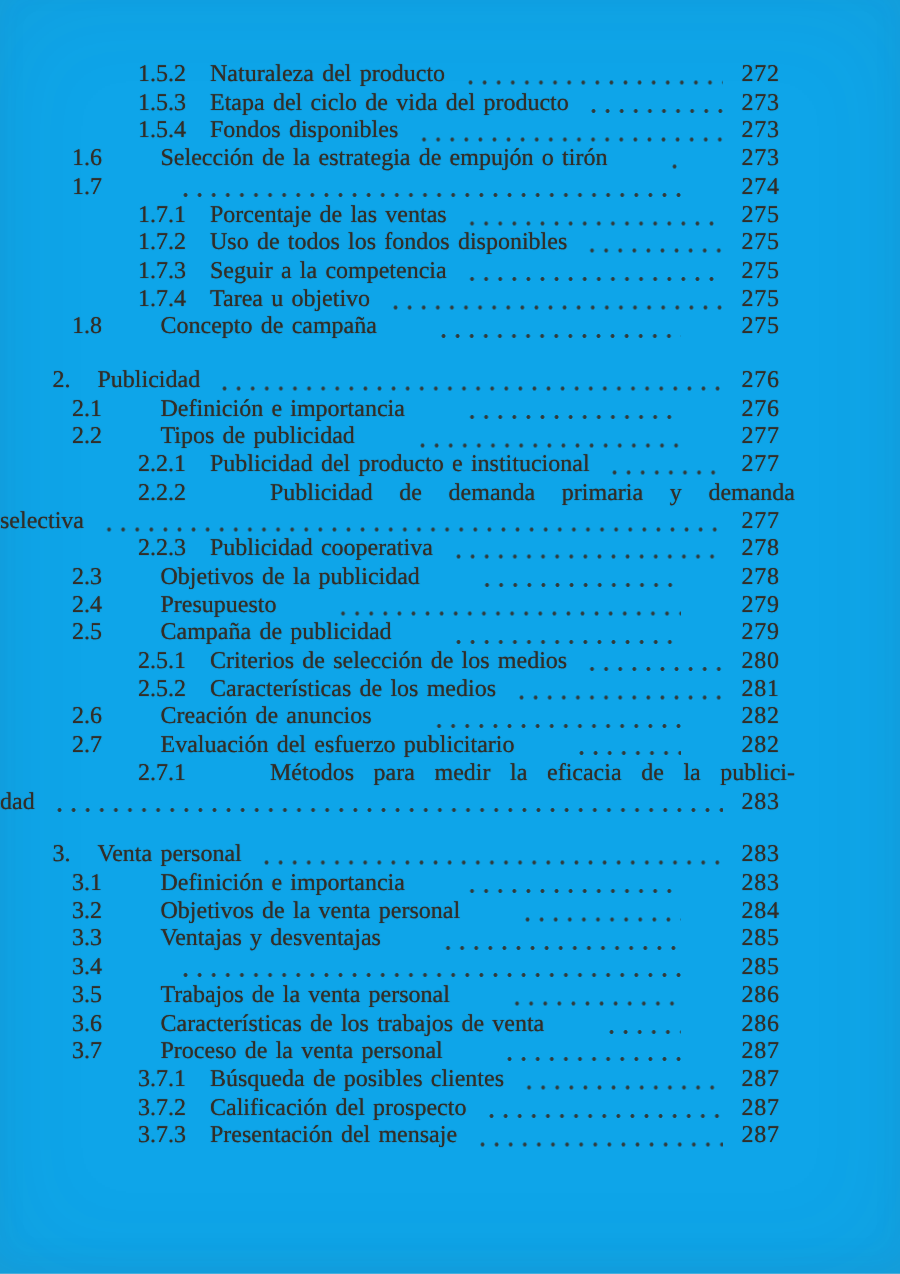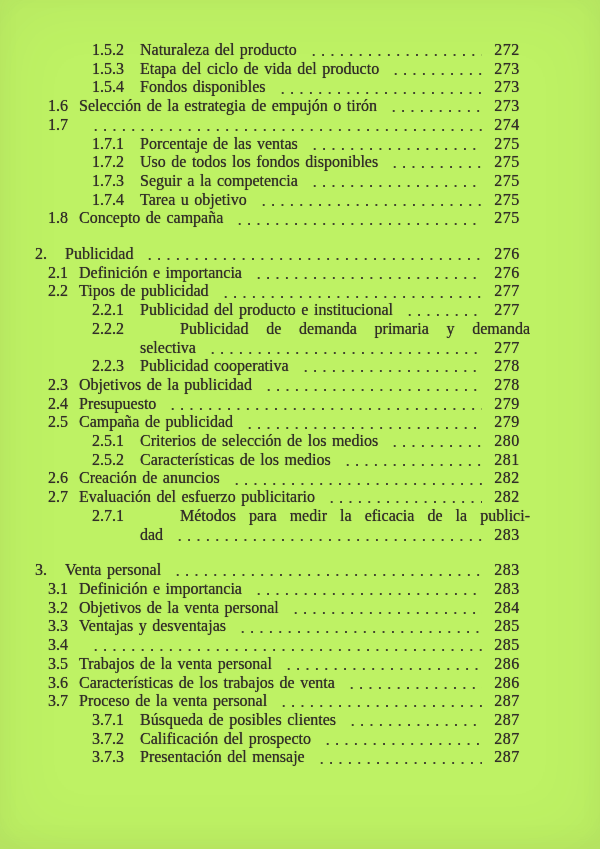--- a/index.html
+++ b/index.html
@@ -5,41 +5,41 @@
   html, body { margin: 0; padding: 0; }
   body {
     width: 600px; height: 849px;
     background: #efeeea;
     font-family: "Liberation Serif", serif;
     overflow: hidden;
   }
   .page {
     position: relative;
     width: 600px; height: 849px;
-    background: #bef264;
+    background: #0ea5e9;
     box-shadow: inset 0 0 70px rgba(90,85,70,0.07), inset 0 -8px 22px rgba(90,85,70,0.05);
     box-sizing: border-box;
     padding: 41px 77px 0 0;
     color: #322e28;
   }
   .toc {
     font-size: 16px;
     line-height: 18.7px;
     text-shadow: 0 0 0.7px rgba(50,46,40,0.85);
     word-spacing: 1.5px;
   }
   .row {
     display: flex;
     align-items: baseline;
     white-space: nowrap;
   }
   .row.lvl0 { padding-left: 35px; margin-top: 17px; }
-  .row.lvl1 { padding-left: 48px; }
+  .row.lvl1 { padding-left: 48px; gap: 28px; }
   .row.lvl2 { padding-left: 92px; }
-  .row.cont { padding-left: 140px; }
+  .row.cont { }
   .num { display: inline-block; flex: 0 0 auto; }
   .lvl0 > .num { width: 30px; }
   .lvl1 > .num { width: 31px; }
   .lvl2 > .num { width: 48px; }
   .title { flex: 0 0 auto; }
   .jtitle {
     display: block;
     width: 350px;
     flex: 0 0 auto;
     text-align: justify;

